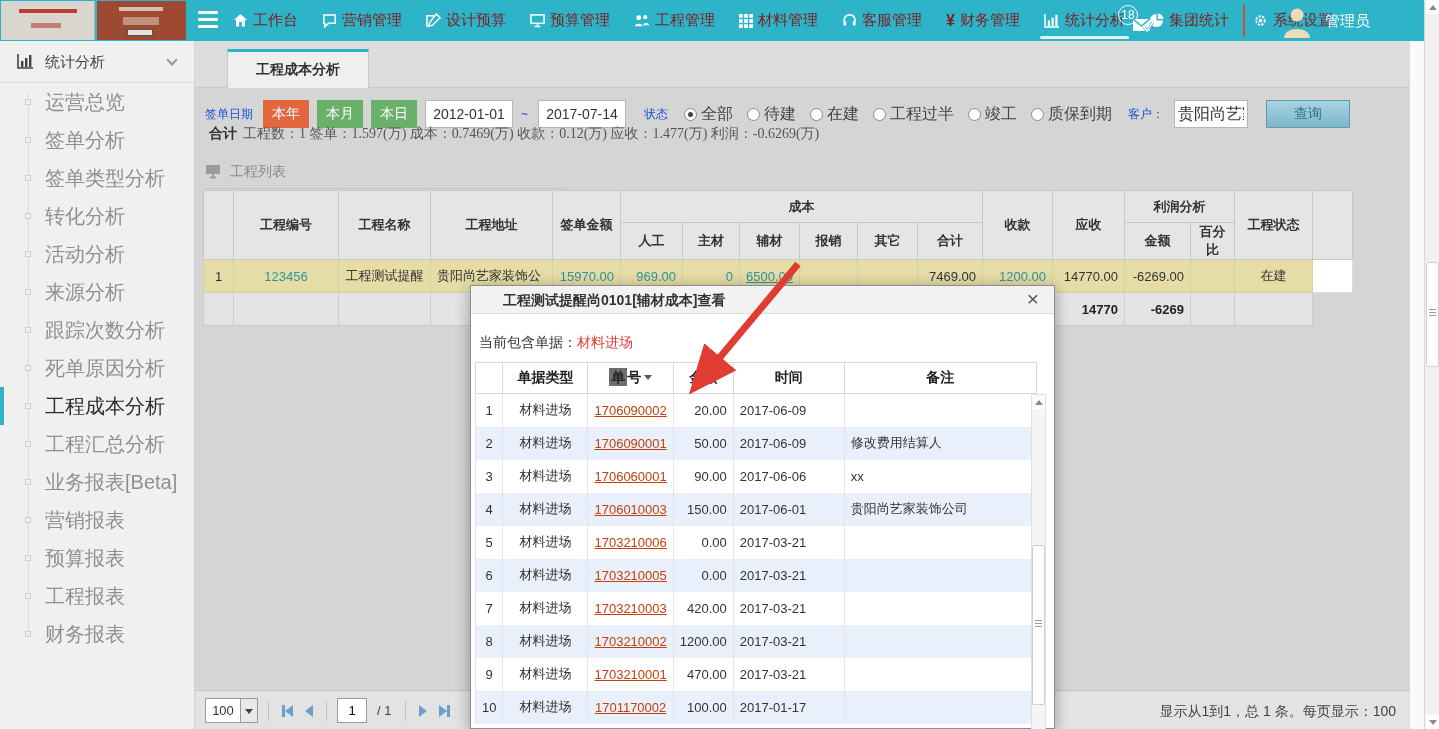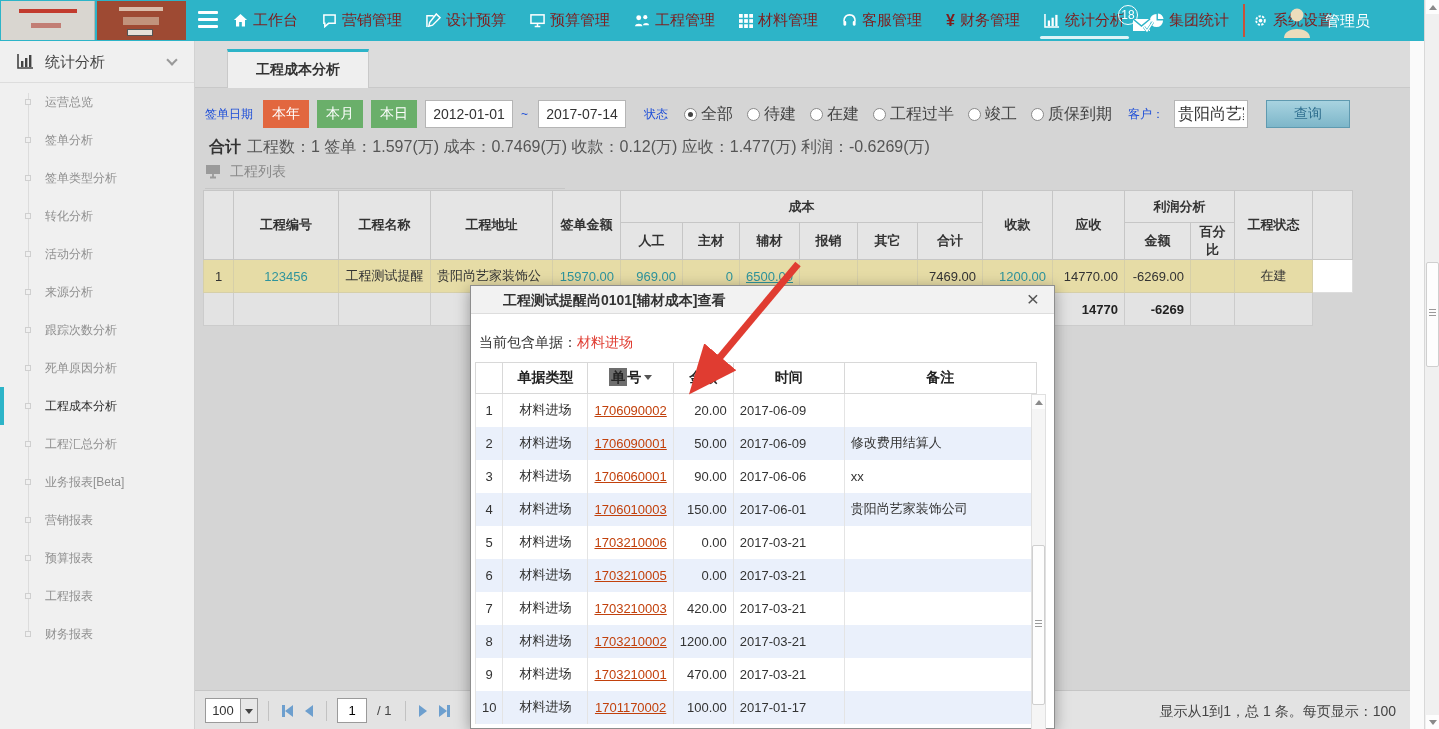--- a/index.html
+++ b/index.html
@@ -39,42 +39,42 @@
   .grip { position:absolute; left:2px; top:46px; width:7px; height:1px; background:#9a9a9a; box-shadow:0 3px 0 #9a9a9a, 0 6px 0 #9a9a9a; }
   #right-strip { position:absolute; left:1410px; top:41px; width:14px; height:688px; background:#fafafa; }
 
   
   #sidebar { position:absolute; left:0; top:41px; width:195px; height:688px; background:#f0f0f0; border-right:1px solid #d2d2d2; }
   .side-header { position:relative; height:42px; line-height:42px; border-bottom:1px solid #ddd; font-size:15px; color:#444; padding-left:45px; cursor:pointer; }
   .side-header svg { position:absolute; left:16px; top:12px; }
   .side-chevron { position:absolute; right:18px; top:15px; width:8px; height:8px; border-right:2px solid #999; border-bottom:2px solid #999; transform:rotate(45deg); }
   .side-list { position:relative; }
   .side-list::before { content:""; position:absolute; left:28px; top:10px; bottom:18px; width:1px; background:#dcdcdc; }
-  .side-item { position:relative; height:38px; line-height:38px; padding-left:45px; color:#8f8f8f; font-size:12px; cursor:pointer; }
+  .side-item { position:relative; height:38px; line-height:38px; padding-left:45px; color:#8f8f8f; font-size:20px; cursor:pointer; }
   .side-item .bullet { position:absolute; left:25px; top:16px; width:6px; height:6px; background:#f0f0f0; border:1px solid #cfcfcf; }
   .side-item.active { color:#2b2b2b; }
   .side-item.active::before { content:""; position:absolute; left:0; top:0; width:4px; height:38px; background:#2db4c8; }
 
   
   #content { position:absolute; left:195px; top:41px; width:1215px; height:688px; background:#d5d5d5; }
   #tabbar { position:absolute; left:0; top:0; width:1215px; height:47px; background:#dcdcdc; border-bottom:1px solid #c9c9c9; }
   .tab { position:absolute; left:32px; top:8px; width:142px; height:39px; background:#efefef; border:1px solid #c9c9c9; border-bottom:none; border-top:3px solid #2db4c8; text-align:center; line-height:34px; font-weight:bold; font-size:14px; color:#333; cursor:pointer; }
 
   #filterbar { position:absolute; left:10px; top:55px; width:1200px; height:36px; display:flex; align-items:center; gap:8px; }
   .f-label { color:#1d4ed8; font-size:12px; margin-right:2px; }
   .quick-btn { display:inline-block; padding:5px 9px; color:#fff; font-size:14px; cursor:pointer; }
   .date-input { width:88px; height:28px; border:1px solid #b5b5b5; background:#fff; font-size:14px; text-align:center; color:#333; font-family:inherit; }
   .radio-group { display:flex; align-items:center; gap:14px; margin-left:10px; }
   .radio-opt { display:flex; align-items:center; gap:4px; font-size:16px; color:#444; cursor:pointer; }
   .radio-circle { width:13px; height:13px; border:1px solid #8a8a8a; border-radius:50%; background:#fff; position:relative; }
   .radio-circle.checked::after { content:""; position:absolute; left:3px; top:3px; width:5px; height:5px; border-radius:50%; background:#444; }
   .cust-input { width:74px; height:28px; border:1px solid #b5b5b5; background:#fff; font-size:16px; padding:0 3px; color:#333; font-family:inherit; }
   .search-btn { width:84px; height:28px; margin-left:10px; background:linear-gradient(#a8d3e0,#7db6c9); border:1px solid #5f9ab0; color:#2e6e8e; font-size:14px; cursor:pointer; font-family:inherit; }
 
-  #summary { position:absolute; left:14px; top:96px; font-size:16px; color:#555; }
+  #summary { position:absolute; left:14px; top:84px; font-size:14px; color:#555;font-family:Liberation Serif, serif; }
   #summary b { color:#333; margin-right:6px; }
 
   #section-label { position:absolute; left:10px; top:122px; width:360px; height:26px; color:#8a8a8a; font-size:14px; border-bottom:1px solid #c6c6c6; }
   #section-label svg { vertical-align:-3px; margin-right:5px; }
 
   
   #main-table { position:absolute; left:8px; top:149px; border-collapse:collapse; table-layout:fixed; }
   #main-table th { background:#e5e5e5; border:1px solid #c6c6c6; font-size:13px; color:#333; font-weight:bold; height:32px; padding:0 3px; }
   #main-table td { border:1px solid #d6cfa8; font-size:13px; height:33px; padding:0 6px; background:#e6dca6; }
   #main-table tr.totals td { background:#e3e3e3; border:1px solid #cccccc; font-weight:bold; color:#222; }

